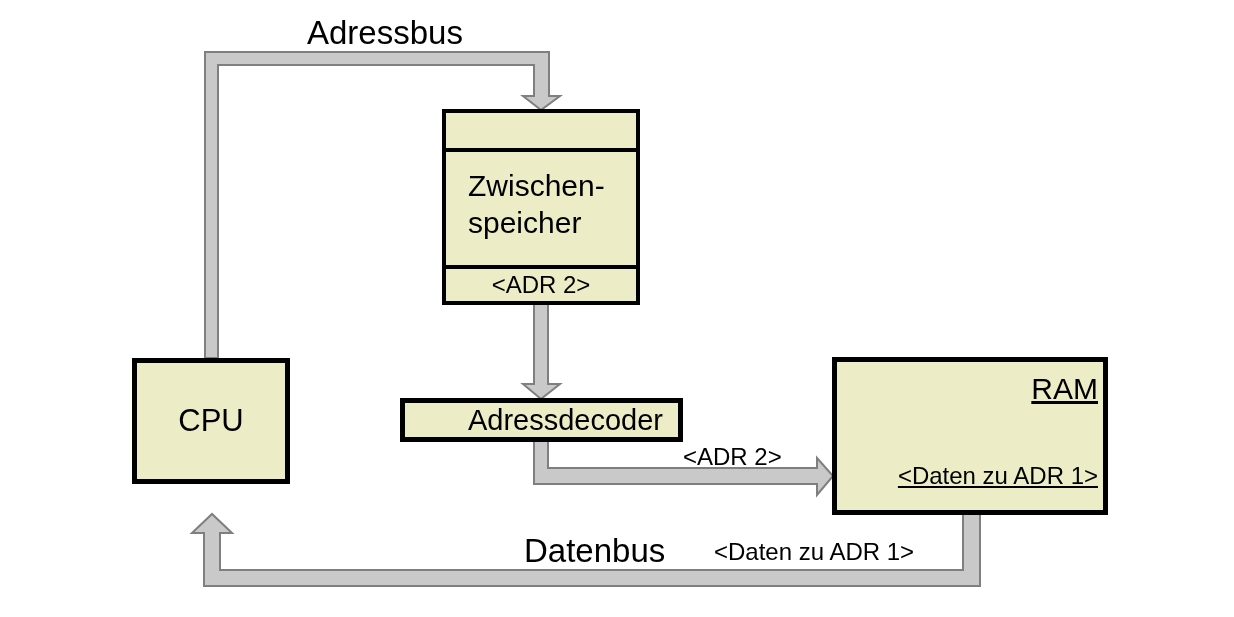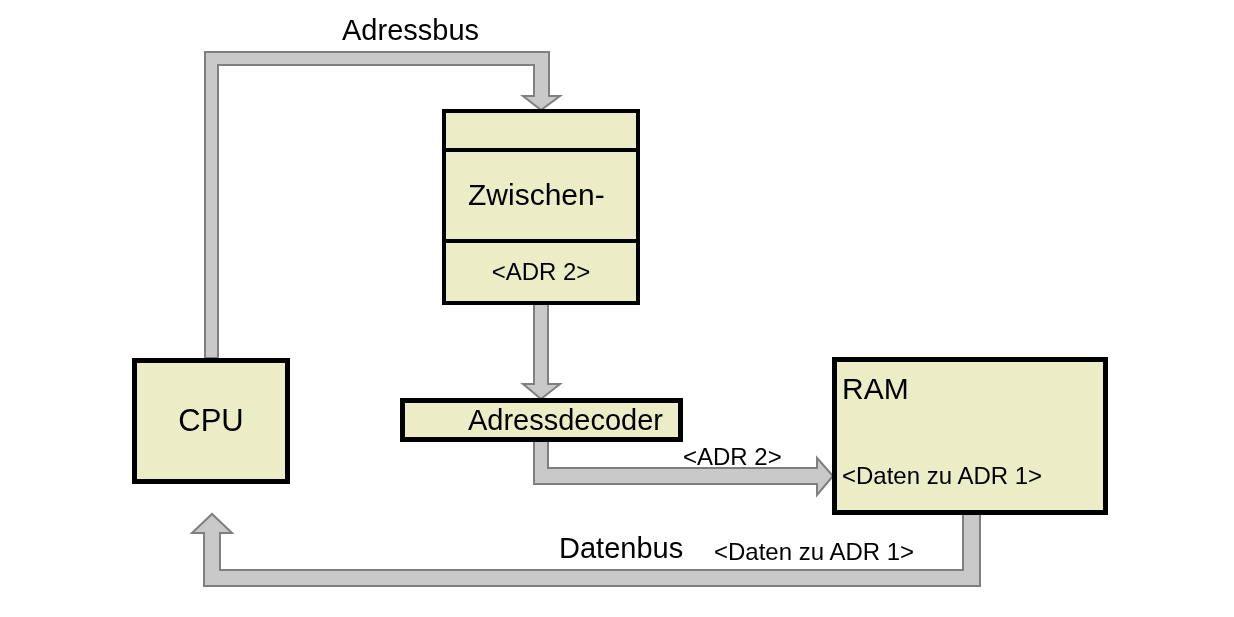--- a/index.html
+++ b/index.html
@@ -27,54 +27,54 @@
   .center-flex {
     display: flex;
     align-items: center;
     justify-content: center;
   }
   .floating-label {
     position: absolute;
     white-space: nowrap;
     line-height: 1.15;
   }
-  .lbl-big   { font-size: 29px; margin-left: 35px; }
+  .lbl-big   { font-size: 33px; }
   .lbl-small { font-size: 24px; }
 
   
   #cpu { left: 132px; top: 358px; width: 158px; height: 126px; font-size: 31px; }
 
   
   #zwischenspeicher {
     left: 442px; top: 109px; width: 198px; height: 196px;
     border-width: 4px;
     display: flex; flex-direction: column;
   }
   .zs-top { height: 35px; }
   .zs-mid {
-    height: 91px;
+    height: 117px;
     border-top: 4px solid #000000;
     box-sizing: border-box;
     font-size: 30px;
     line-height: 37px;
-    padding: 24px 0 0 22px;
+    padding: 15px 0 0 22px;
   }
   .zs-bot {
     flex: 1;
     border-top: 4px solid #000000;
     font-size: 24px;
   }
 
   
   #adressdecoder { left: 400px; top: 398px; width: 283px; height: 44px; font-size: 29px; padding-left: 48px; }
 
   
   #ram { left: 832px; top: 357px; width: 276px; height: 158px; }
   .ram-inner { position: absolute; left: 5px; top: 5px; right: 5px; bottom: 5px; }
-  .ram-line { position: absolute; left: 0; width: 100%; text-align: left; white-space: nowrap; }
+  .ram-line { position: absolute; left: 0; width: 100%; text-align: right; white-space: nowrap; text-decoration: underline; }
   .ram-title { top: 5px;  font-size: 30px; }
   .ram-row1  { top: 60px; font-size: 24px; }
   .ram-row2  { top: 95px; font-size: 24px; }
 
   
   #label-adressbus     { left: 307px; top: 14px;  }
   #label-adr2-bus      { left: 683px; top: 443px; }
   #label-datenbus      { left: 524px; top: 532px; }
   #label-daten-adr1    { left: 714px; top: 538px; }
 </style>
@@ -91,20 +91,21 @@
   </svg>
 
   <div id="cpu" class="node center-flex">
     <span>CPU</span>
   </div>
 
   <div id="zwischenspeicher" class="node">
     <div class="zs-top"></div>
     <div class="zs-mid">
       <div>Zwischen-</div>
+      <div>speicher</div>
     </div>
     <div class="zs-bot center-flex">
       <span>&lt;ADR 2&gt;</span>
     </div>
   </div>
 
   <div id="adressdecoder" class="node center-flex">
     <span>Adressdecoder</span>
   </div>
 

